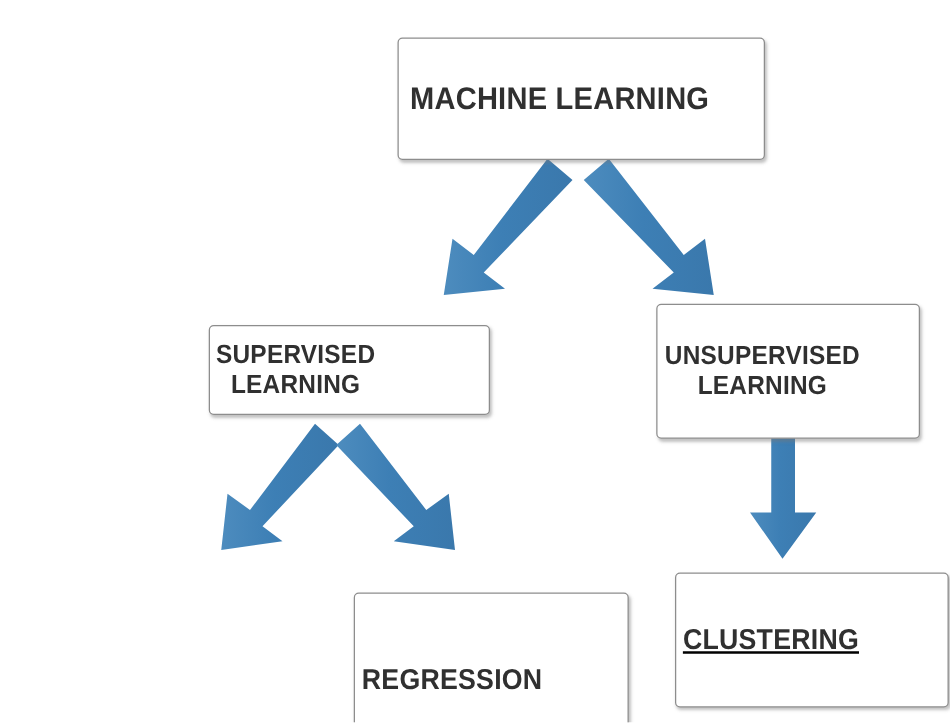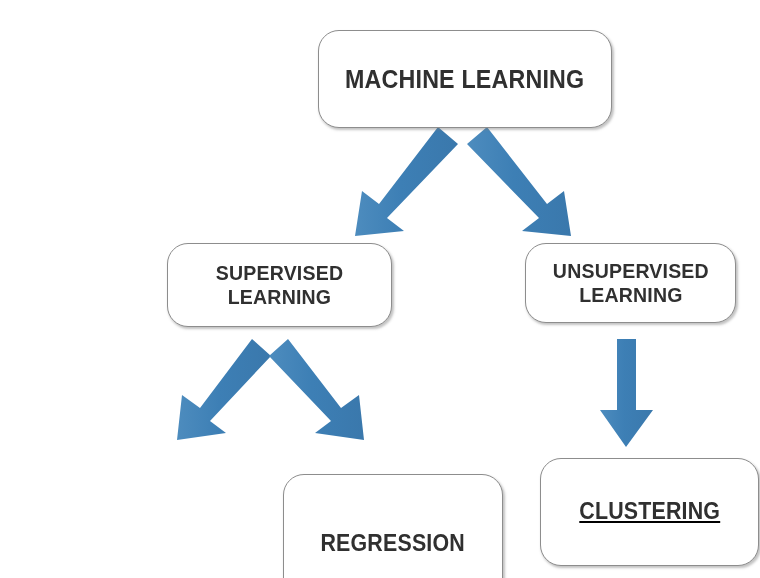--- a/index.html
+++ b/index.html
@@ -23,25 +23,25 @@
     top: 0;
     width: 760px;
     height: 578px;
     pointer-events: none;
   }
   .node {
     position: absolute;
     box-sizing: border-box;
     background: #ffffff;
     border: 1.6px solid #8d8d8d;
-    border-radius: 21px;
+    border-radius: 4px;
     box-shadow: 1.5px 2px 2.5px rgba(120,120,120,0.45);
     display: flex;
     align-items: center;
-    justify-content: center;
+    justify-content: flex-start;
     z-index: 2;
   }
   .node-label {
     font-family: "Liberation Sans", sans-serif;
     font-weight: bold;
     color: #303030;
     text-align: center;
     letter-spacing: 0.2px;
     line-height: 1.12;
     white-space: pre-line;
@@ -49,26 +49,26 @@
     transform: scaleX(0.93);
   }
 
   
   #node-machine-learning {
     left: 318px; top: 30px; width: 294px; height: 98px;
   }
   #node-machine-learning .node-label { font-size: 25px; }
 
   #node-supervised-learning {
-    left: 167px; top: 243px; width: 225px; height: 84px;
+    left: 167px; top: 260px; width: 225px; height: 72px;
   }
   #node-supervised-learning .node-label { font-size: 21px; }
 
   #node-unsupervised-learning {
-    left: 525px; top: 243px; width: 211px; height: 80px;
+    left: 525px; top: 243px; width: 211px; height: 108px;
   }
   #node-unsupervised-learning .node-label { font-size: 21px; }
 
   #node-classification {
     left: 35px; top: 458px; width: 217px; height: 108px;
   }
   #node-classification .node-label { font-size: 23px; }
 
   #node-regression {
     left: 283px; top: 438px; width: 220px; height: 140px; margin-top: 36px;

